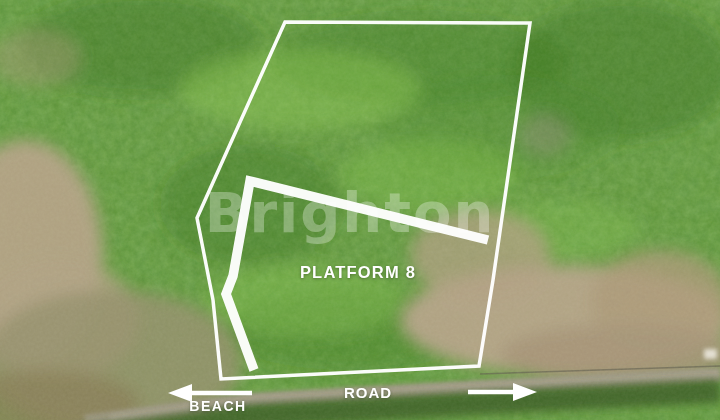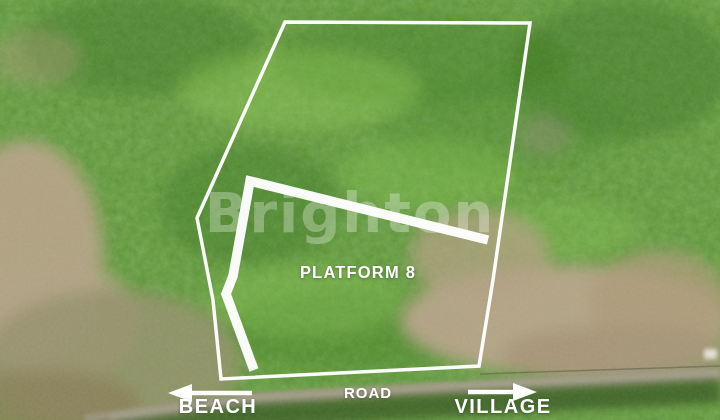--- a/index.html
+++ b/index.html
@@ -2,21 +2,21 @@
 <html><head>
 <meta charset="utf-8">
 <style>
   html,body{margin:0;padding:0;background:#222;}
   .stage{position:relative;width:720px;height:420px;overflow:hidden;font-family:"Liberation Sans",sans-serif;}
   .stage svg{position:absolute;left:0;top:0;display:block;}
   .lbl{position:absolute;transform:translate(-50%,-50%);color:#fff;font-weight:bold;white-space:nowrap;
        text-shadow:0 1px 3px rgba(30,50,15,.45);letter-spacing:1.2px;}
   .lbl-platform{font-size:16.5px;}
   .lbl-road{font-size:15px;letter-spacing:1px;}
-  .lbl-dir{font-size:20px;letter-spacing:1.5px;}
+  .lbl-dir{font-size:14px;letter-spacing:1.5px;}
   .watermark{position:absolute;transform:translate(-50%,-50%);color:rgba(255,255,255,0.30);
        font-family:"DejaVu Sans",sans-serif;font-weight:bold;font-size:56px;letter-spacing:2px;
        white-space:nowrap;text-shadow:none;}
 </style>
 </head>
 <body>
 
 <div class="stage">
 
   <svg width="720" height="420" viewBox="0 0 720 420">
@@ -105,14 +105,13 @@
 
   <div class="watermark" style="left:350px;top:212px;">Brighton</div>
 
 
   <div class="lbl lbl-platform" style="left:358px;top:272px;">PLATFORM 8</div>
 
   <div class="lbl lbl-road" style="left:368px;top:392px;">ROAD</div>
 
   <div class="lbl lbl-dir" style="left:218px;top:406px;">BEACH</div>
 
-  <div class="lbl lbl-dir" style="left:503px;top:406px;">VILLAGE</div>
 </div>
 
 </body></html>

